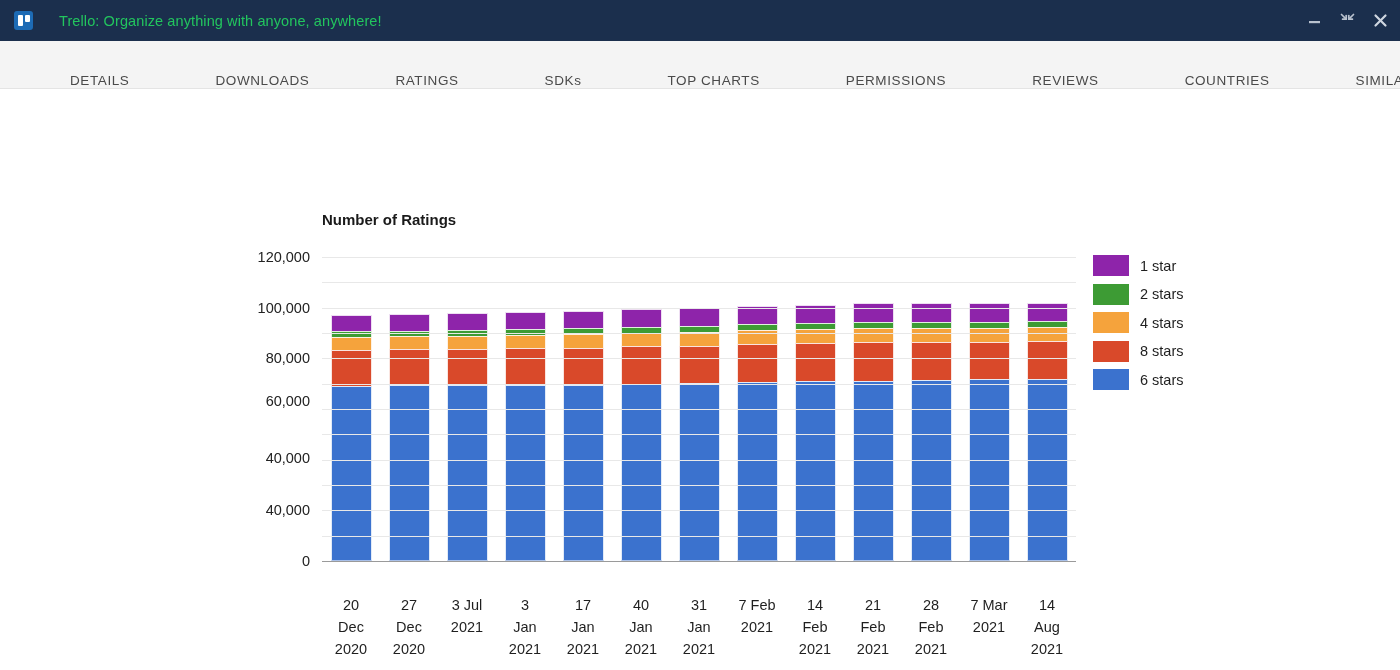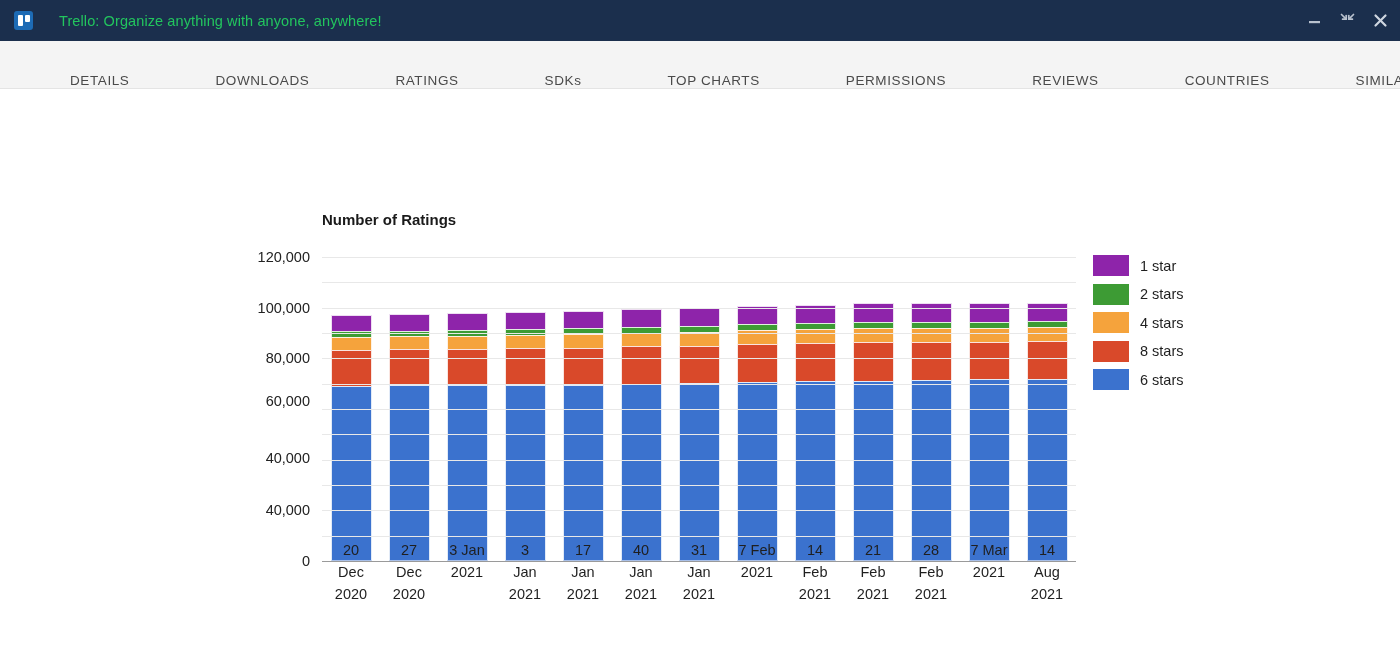--- a/index.html
+++ b/index.html
@@ -127,21 +127,21 @@
     width: 41px;
     display: flex;
     flex-direction: column;
     justify-content: flex-end;
   }
   .seg { width: 100%; border: 1px solid rgba(255,255,255,0.85); border-bottom: none; }
   .seg:last-child { border-bottom: 1px solid rgba(255,255,255,0.55); }
 
   .xlabels {
     position: absolute;
-    left: 322px; top: 450px;
+    left: 322px; top: 505px;
     width: 754px;
     display: flex;
   }
   .xlab {
     flex: 1 1 0;
     text-align: center;
     font-size: 14.5px;
     line-height: 22px;
     color: #1f1f1f;
   }
@@ -356,21 +356,21 @@
           <div>20</div>
           <div>Dec</div>
           <div>2020</div>
         </div>
         <div class="xlab">
           <div>27</div>
           <div>Dec</div>
           <div>2020</div>
         </div>
         <div class="xlab">
-          <div>3 Jan</div>
+          <div>3 Jul</div>
           <div>2021</div>
         </div>
         <div class="xlab">
           <div>3</div>
           <div>Jan</div>
           <div>2021</div>
         </div>
         <div class="xlab">
           <div>17</div>
           <div>Jan</div>

